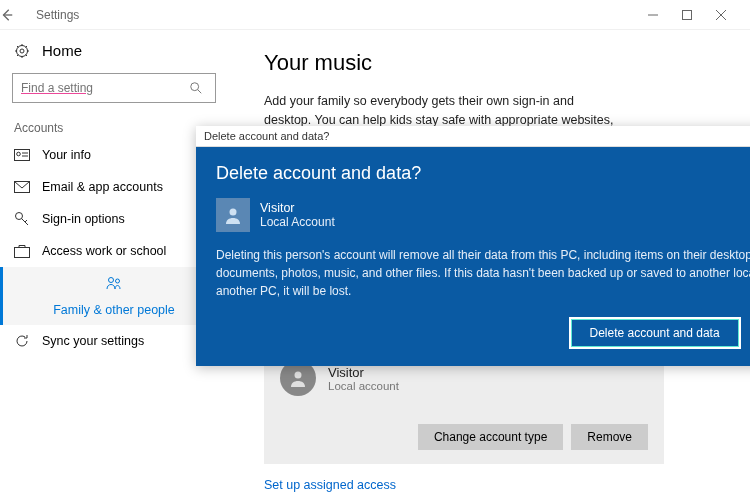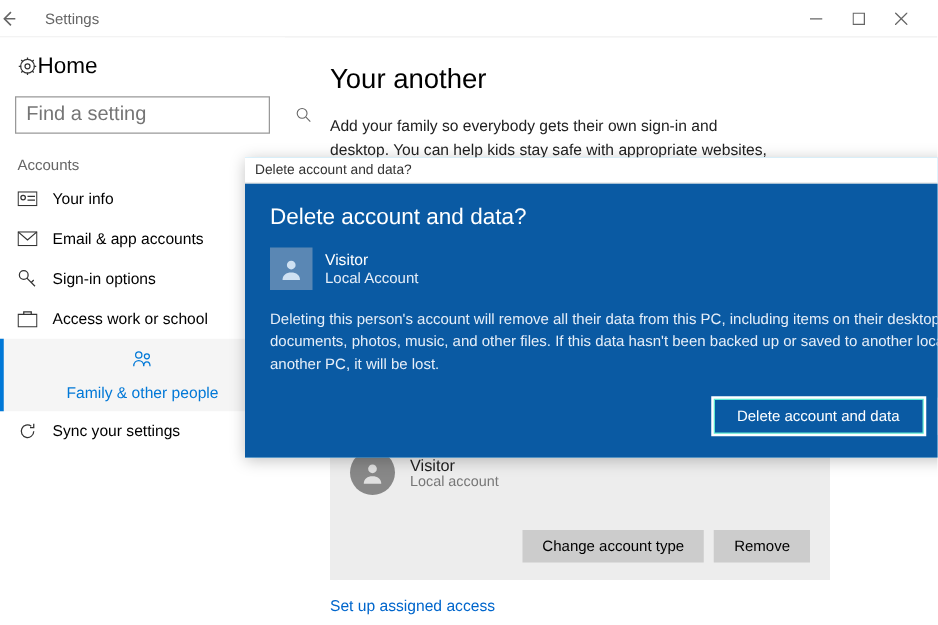--- a/index.html
+++ b/index.html
@@ -3,23 +3,23 @@
 <meta charset="utf-8">
 <style>
   * { box-sizing: border-box; margin: 0; padding: 0; font-family: "Segoe UI", Arial, sans-serif; }
   body { width: 750px; height: 500px; overflow: hidden; background: #fff; position: relative; color: #000; }
   .titlebar { height: 30px; display: flex; align-items: center; background: #fff; border-bottom: 1px solid #f0f0f0; font-size: 12px; color: #666; }
   .titlebar .back { width: 30px; text-align: center; color: #666; }
   .titlebar .title { flex: 1; padding-left: 6px; }
   .titlebar .ctrl { width: 34px; text-align: center; color: #666; }
   .main { display: flex; height: calc(100% - 30px); }
   .side { width: 228px; background: #fff; padding-top: 6px; }
-  .home-row { display: flex; align-items: center; padding: 6px 14px; font-size: 18px; }
+  .home-row { display: flex; align-items: center; padding: 6px 14px; font-size: 15px; gap: 12px; }
   .search-wrap { margin: 8px 12px; border: 1px solid #999; display: flex; align-items: center; height: 30px; }
-  .search-wrap input { flex: 1; border: none; outline: none; padding: 0 8px; font-size: 16px; color: #ec4899; background: transparent; }
+  .search-wrap input { flex: 1; border: none; outline: none; padding: 0 8px; font-size: 12px; color: #ec4899; background: transparent; text-decoration: underline; }
   .search-wrap .mag { width: 26px; text-align: center; color: #555; }
   .section-label { font-size: 12px; color: #666; padding: 10px 14px 4px; }
   .nav-item { display: flex; align-items: center; padding: 8px 14px; font-size: 12.5px; gap: 12px; cursor: default; }
   .nav-item.active { color: #0078D7; border-left: 3px solid #0078D7; padding-left: 11px; background: #f5f5f5; flex-direction: column; }
   .nav-icon { width: 16px; height: 16px; display: flex; align-items: center; justify-content: center; }
   .content { flex: 1; padding: 20px 36px; overflow: hidden; }
   .content h1 { font-size: 22px; font-weight: 400; margin-bottom: 16px; }
   .content .desc { font-size: 12.5px; color: #222; line-height: 1.5; max-width: 360px; }
   .user-card { background: #ededed; margin-top: 200px; padding: 12px 16px 14px; width: 400px; }
   .user-row { display: flex; align-items: center; gap: 12px; }
@@ -146,21 +146,21 @@
       <span class="nav-icon">
           <svg width="16" height="16" viewBox="0 0 16 16">
             <path d="M13 8a5 5 0 1 1-2-4M13 2v3h-3" stroke="#333" fill="none"></path>
           </svg>
         </span>
       <span>Sync your settings</span>
     </div>
   </div>
 
   <div class="content">
-    <h1>Your another</h1>
+    <h1>Your music</h1>
     <p class="desc">Add your family so everybody gets their own sign-in and desktop. You can help kids stay safe with appropriate websites, time limits, apps, and games.</p>
 
     <div class="user-card">
       <div class="user-row">
         <div class="avatar-c">
           <svg width="20" height="20" viewBox="0 0 20 20">
               <circle cx="10" cy="7" r="3.5" fill="#e0e0e0"></circle>
               <path d="M3 19c0-4 3-6 7-6s7 2 7 6" fill="#e0e0e0"></path>
             </svg>
         </div>

